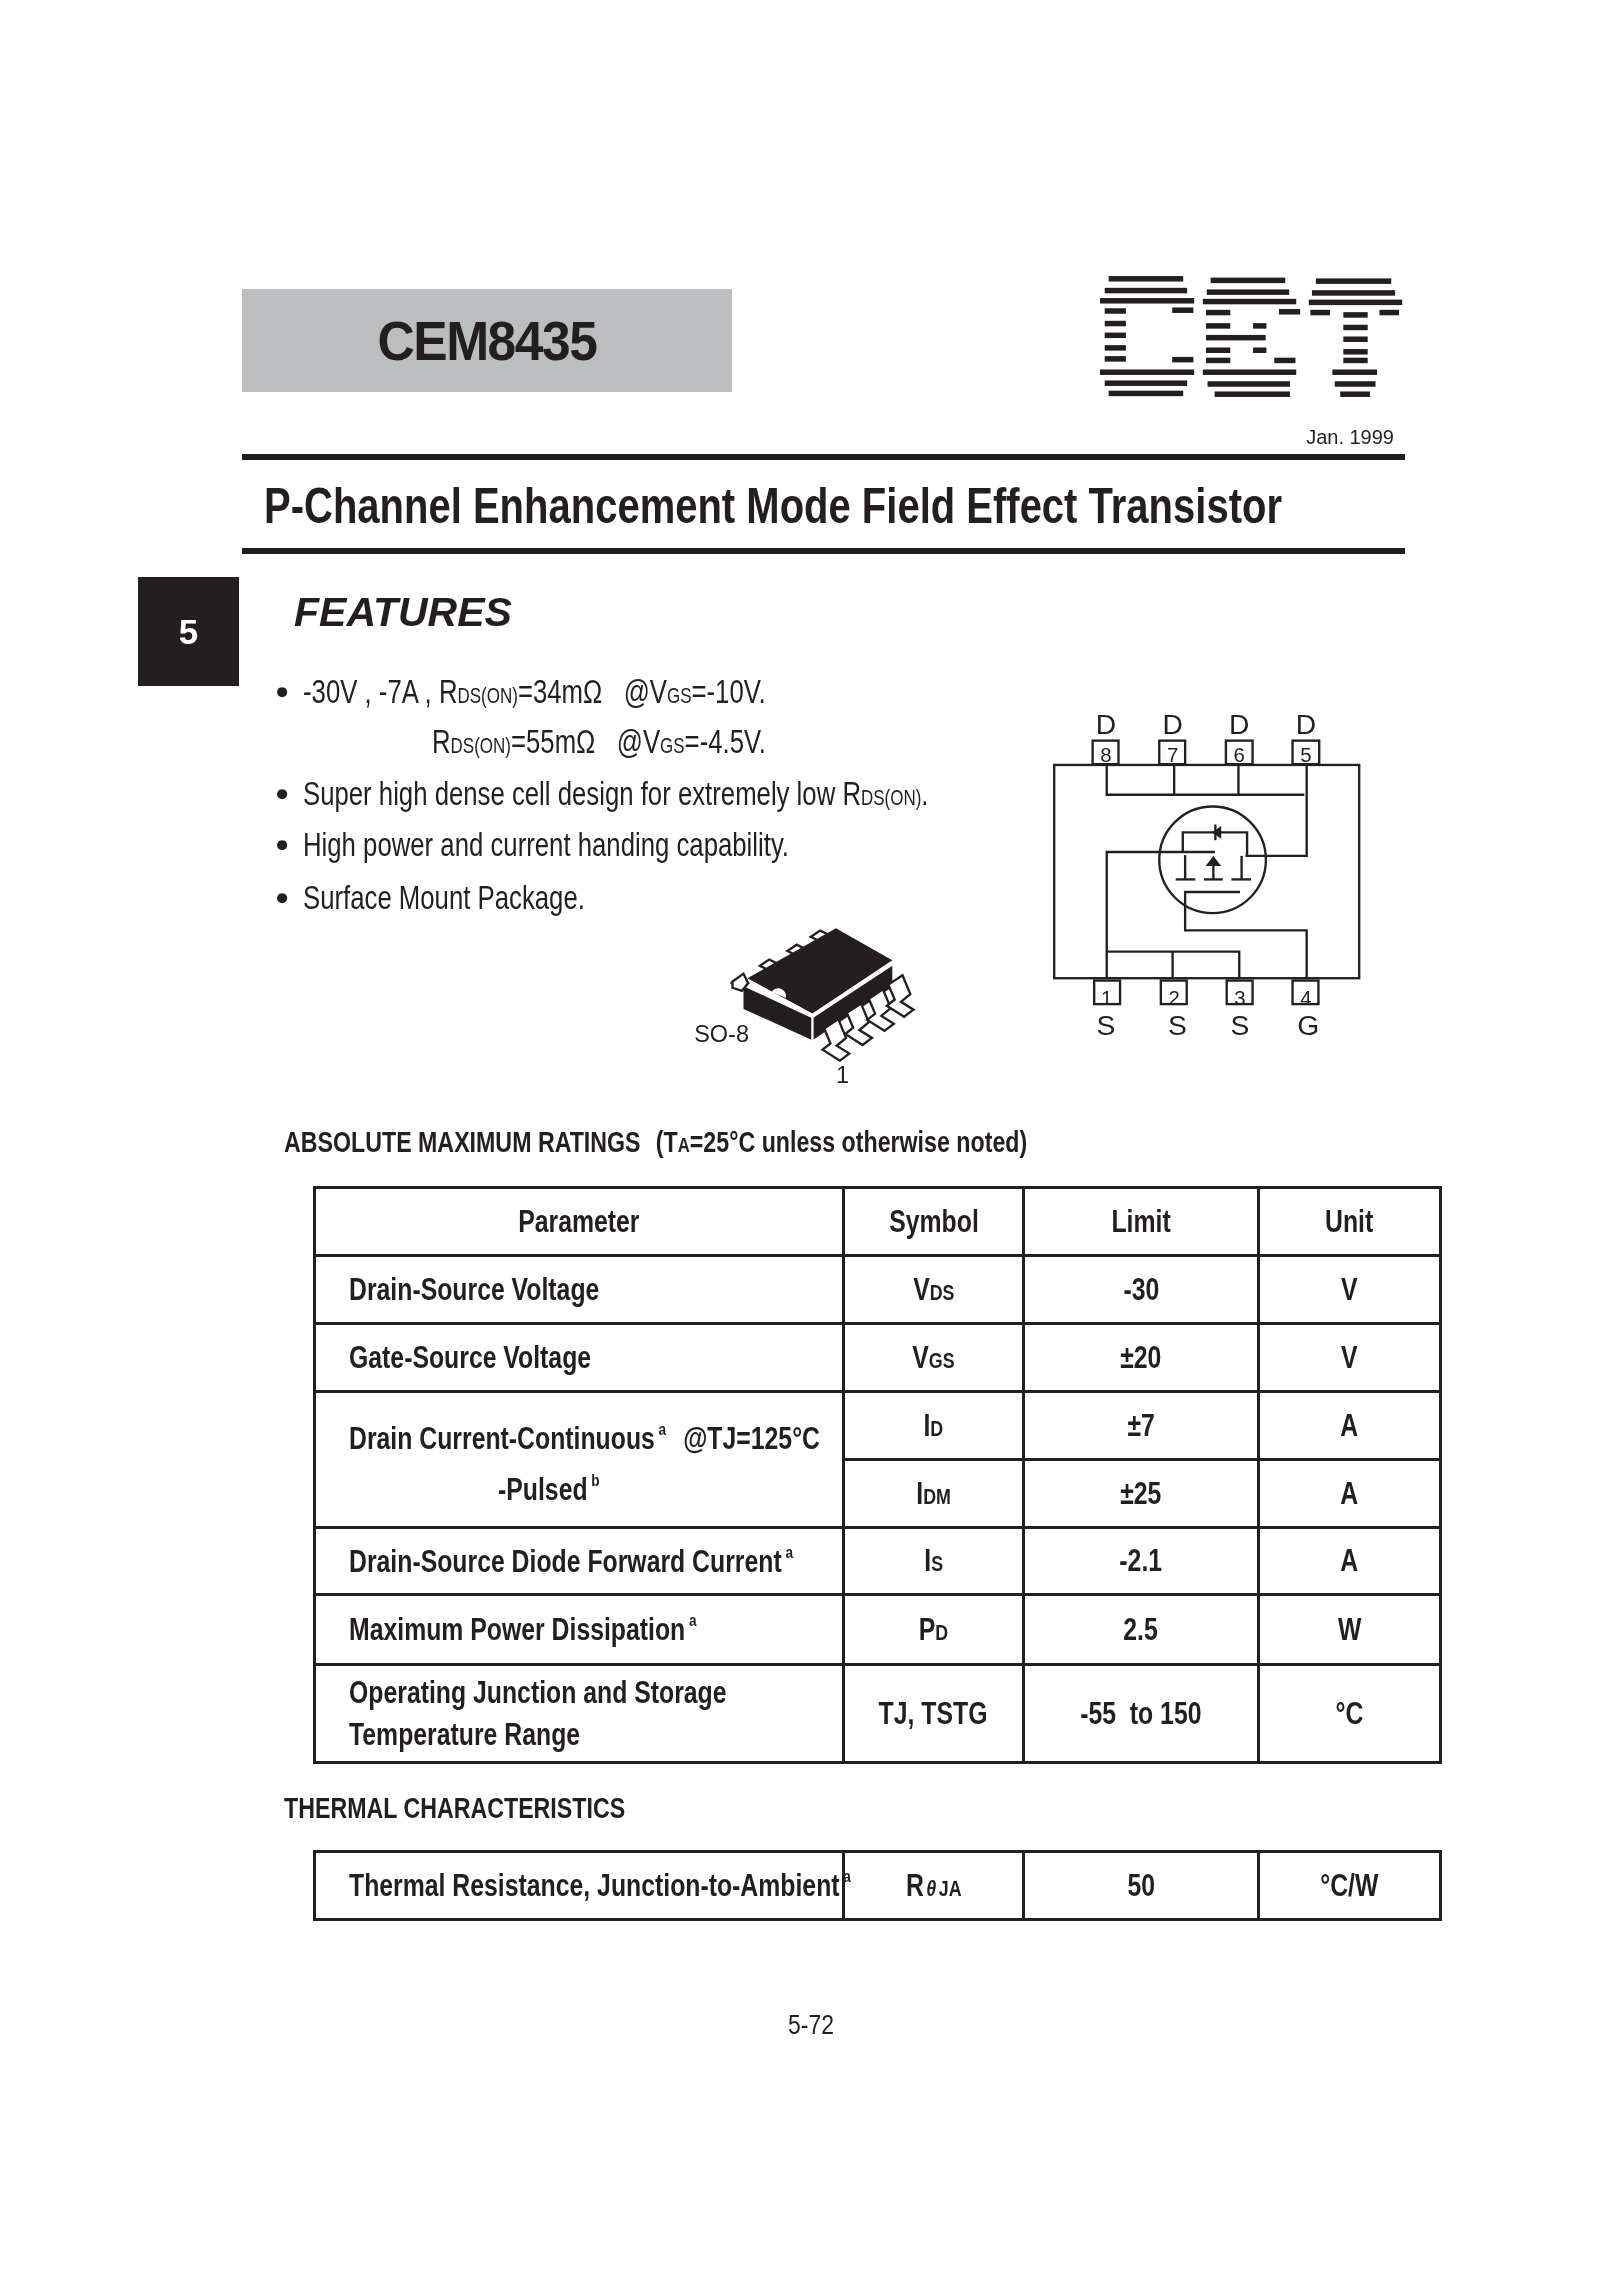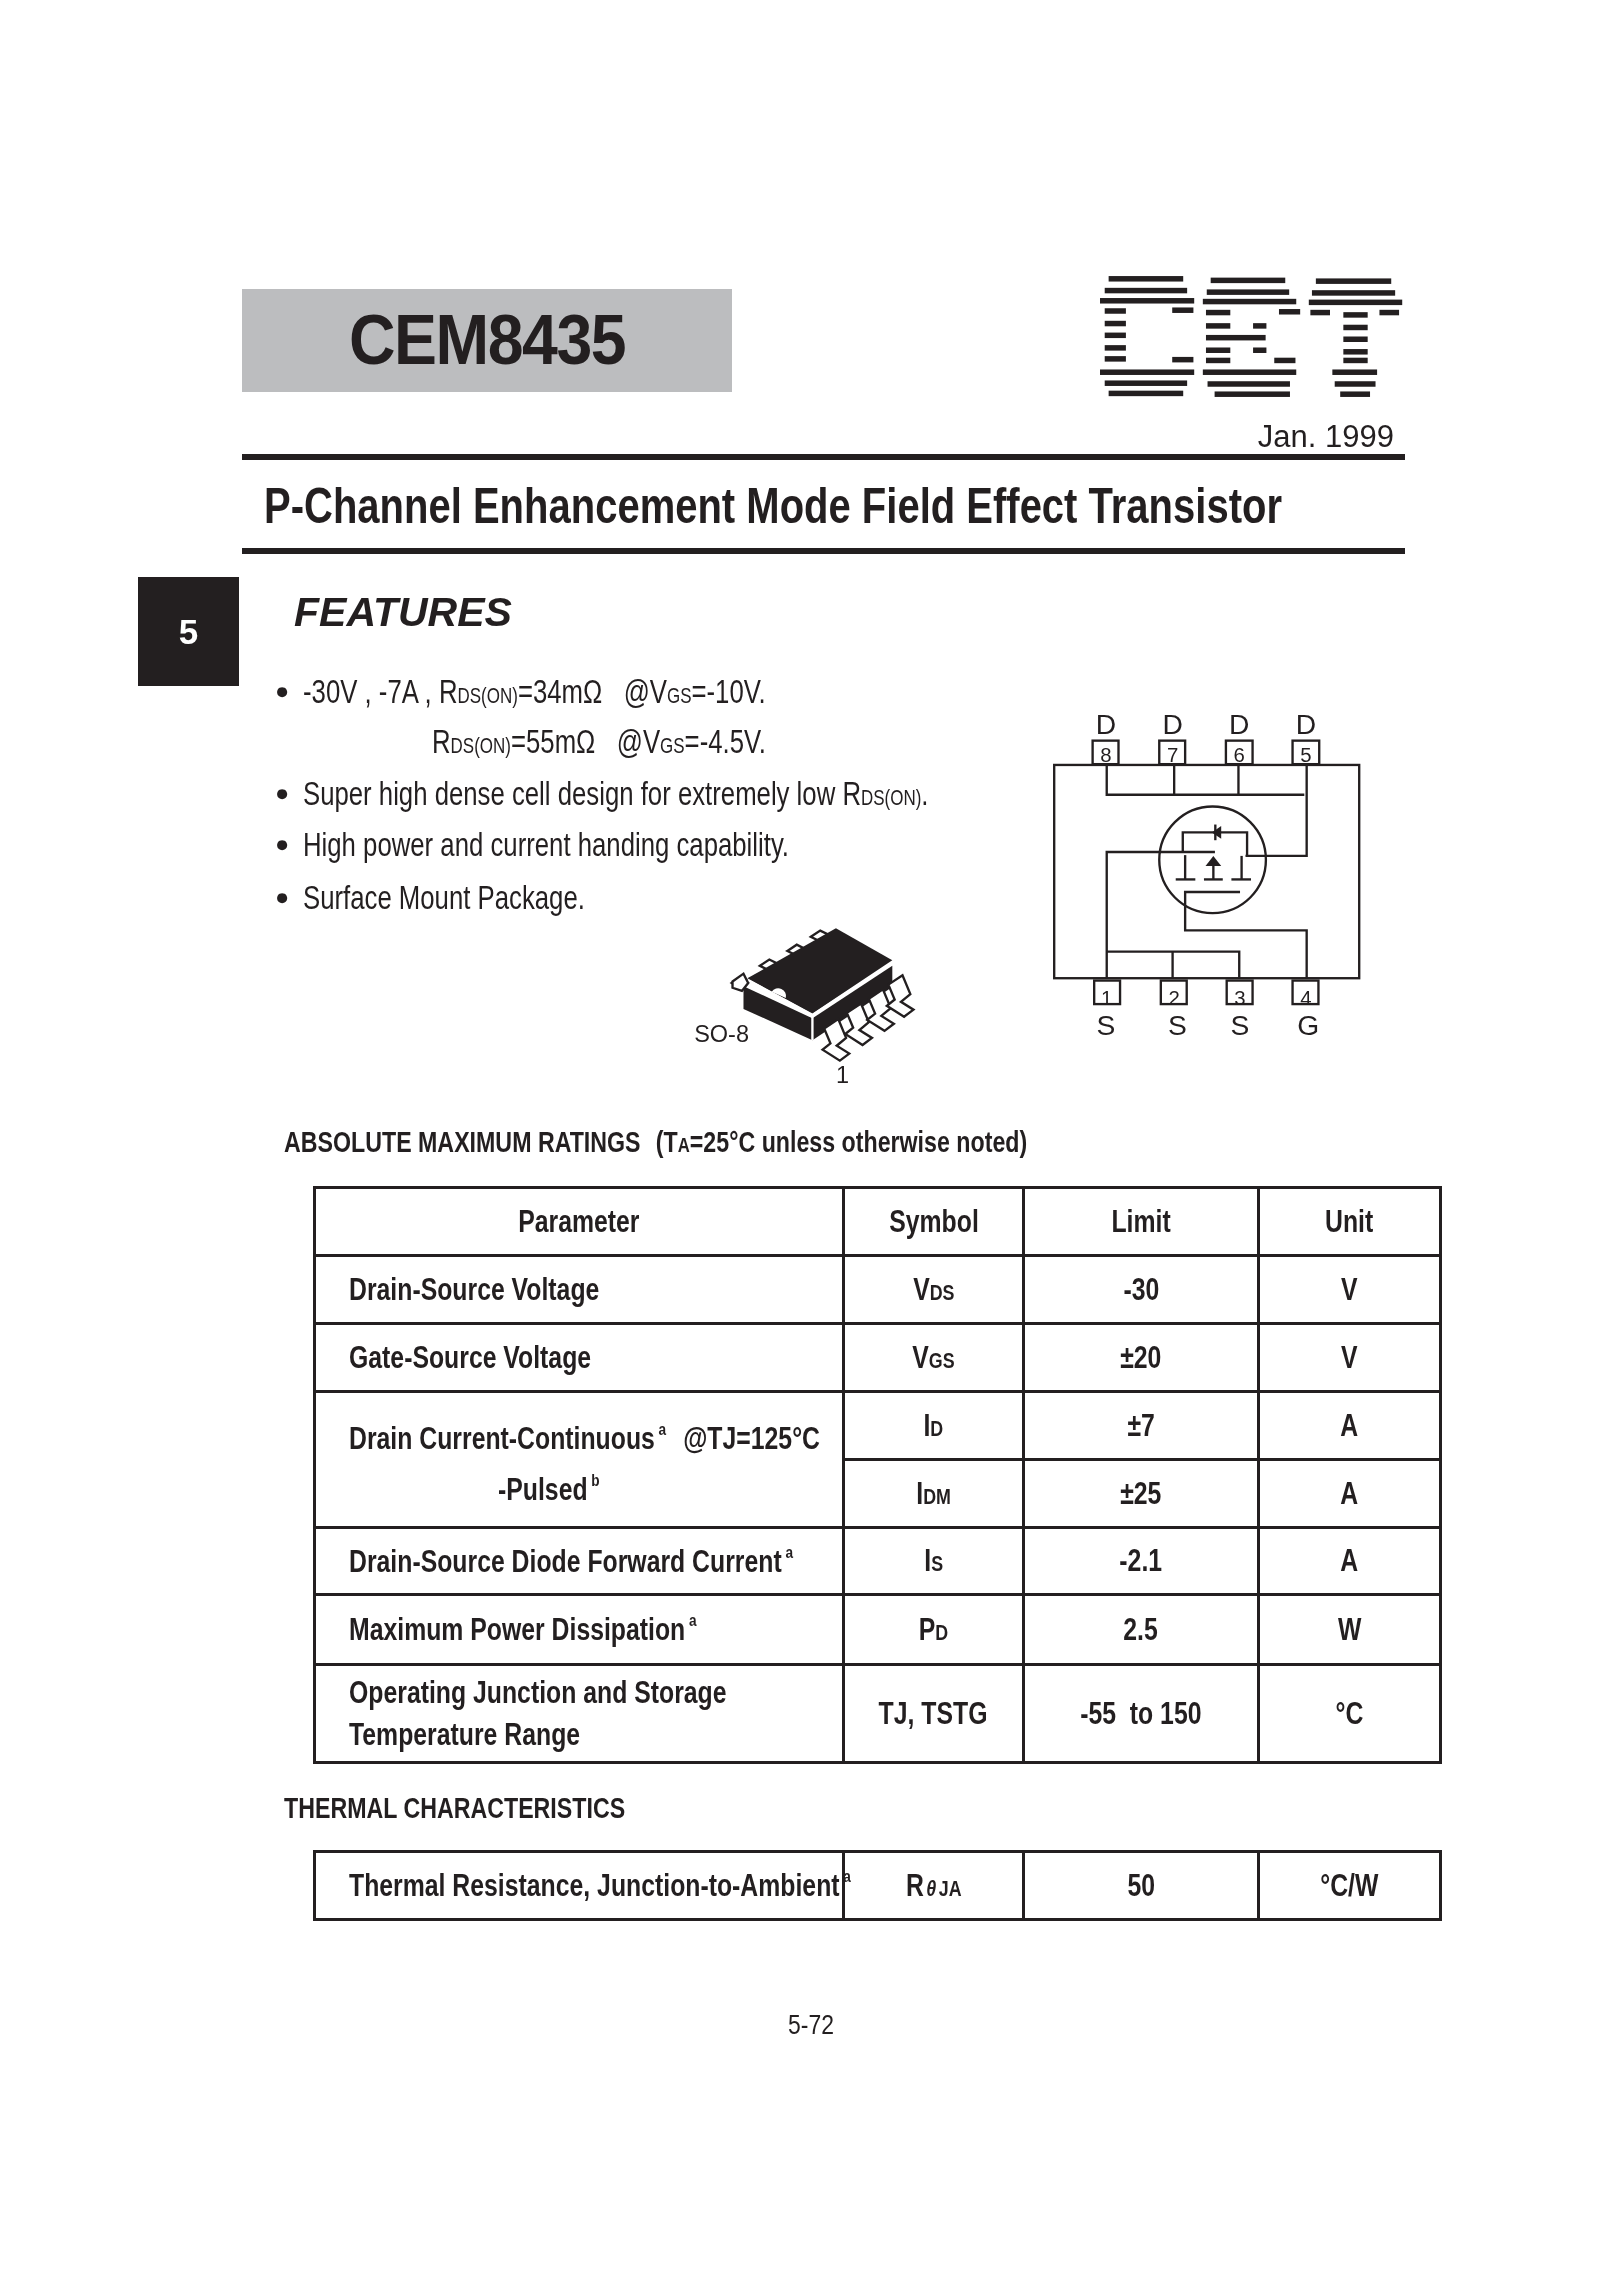--- a/index.html
+++ b/index.html
@@ -5,23 +5,23 @@
   html, body { margin:0; padding:0; background:#ffffff; }
   body { width:1622px; height:2295px; position:relative; overflow:hidden;
          font-family:"Liberation Sans", sans-serif; color:#231f20; }
   .abs { position:absolute; }
   .rule { position:absolute; background:#231f20; }
   .cond { display:inline-block; transform-origin:left top; white-space:nowrap; }
   .condc { display:inline-block; transform-origin:center top; white-space:nowrap; }
 
   #part-box { left:242px; top:289px; width:490px; height:103px; background:#bcbdbf; }
   #part-number { left:242px; top:289px; width:490px; height:103px; text-align:center;
-                 font-weight:bold; font-size:70px; line-height:103px; letter-spacing:-1.6px; }
+                 font-weight:bold; font-size:56px; line-height:103px; letter-spacing:-1.6px; }
   #logo { left:1100px; top:276px; width:303px; height:121px; }
-  #date { right:228px; top:424px; font-size:31px; line-height:26px; }
+  #date { right:228px; top:424px; font-size:20px; line-height:26px; }
   #rule1 { left:242px; top:454px; width:1163px; height:5.5px; }
   #title { left:264px; top:480px; font-weight:bold; font-size:50px; line-height:53px; }
   #title .cond { transform:scaleX(0.80); }
   #rule2 { left:242px; top:548px; width:1163px; height:5.5px; }
 
   #tab5 { left:138px; top:577px; width:101px; height:109px; background:#231f20; color:#fff;
           font-weight:bold; font-size:35px; line-height:109px; text-align:center; }
   #features-h { left:294px; top:590px; font-weight:bold; font-size:41px; line-height:44px;font-style:italic; }
 
   .feat { position:absolute; left:275px; font-size:33px; line-height:35px; }

